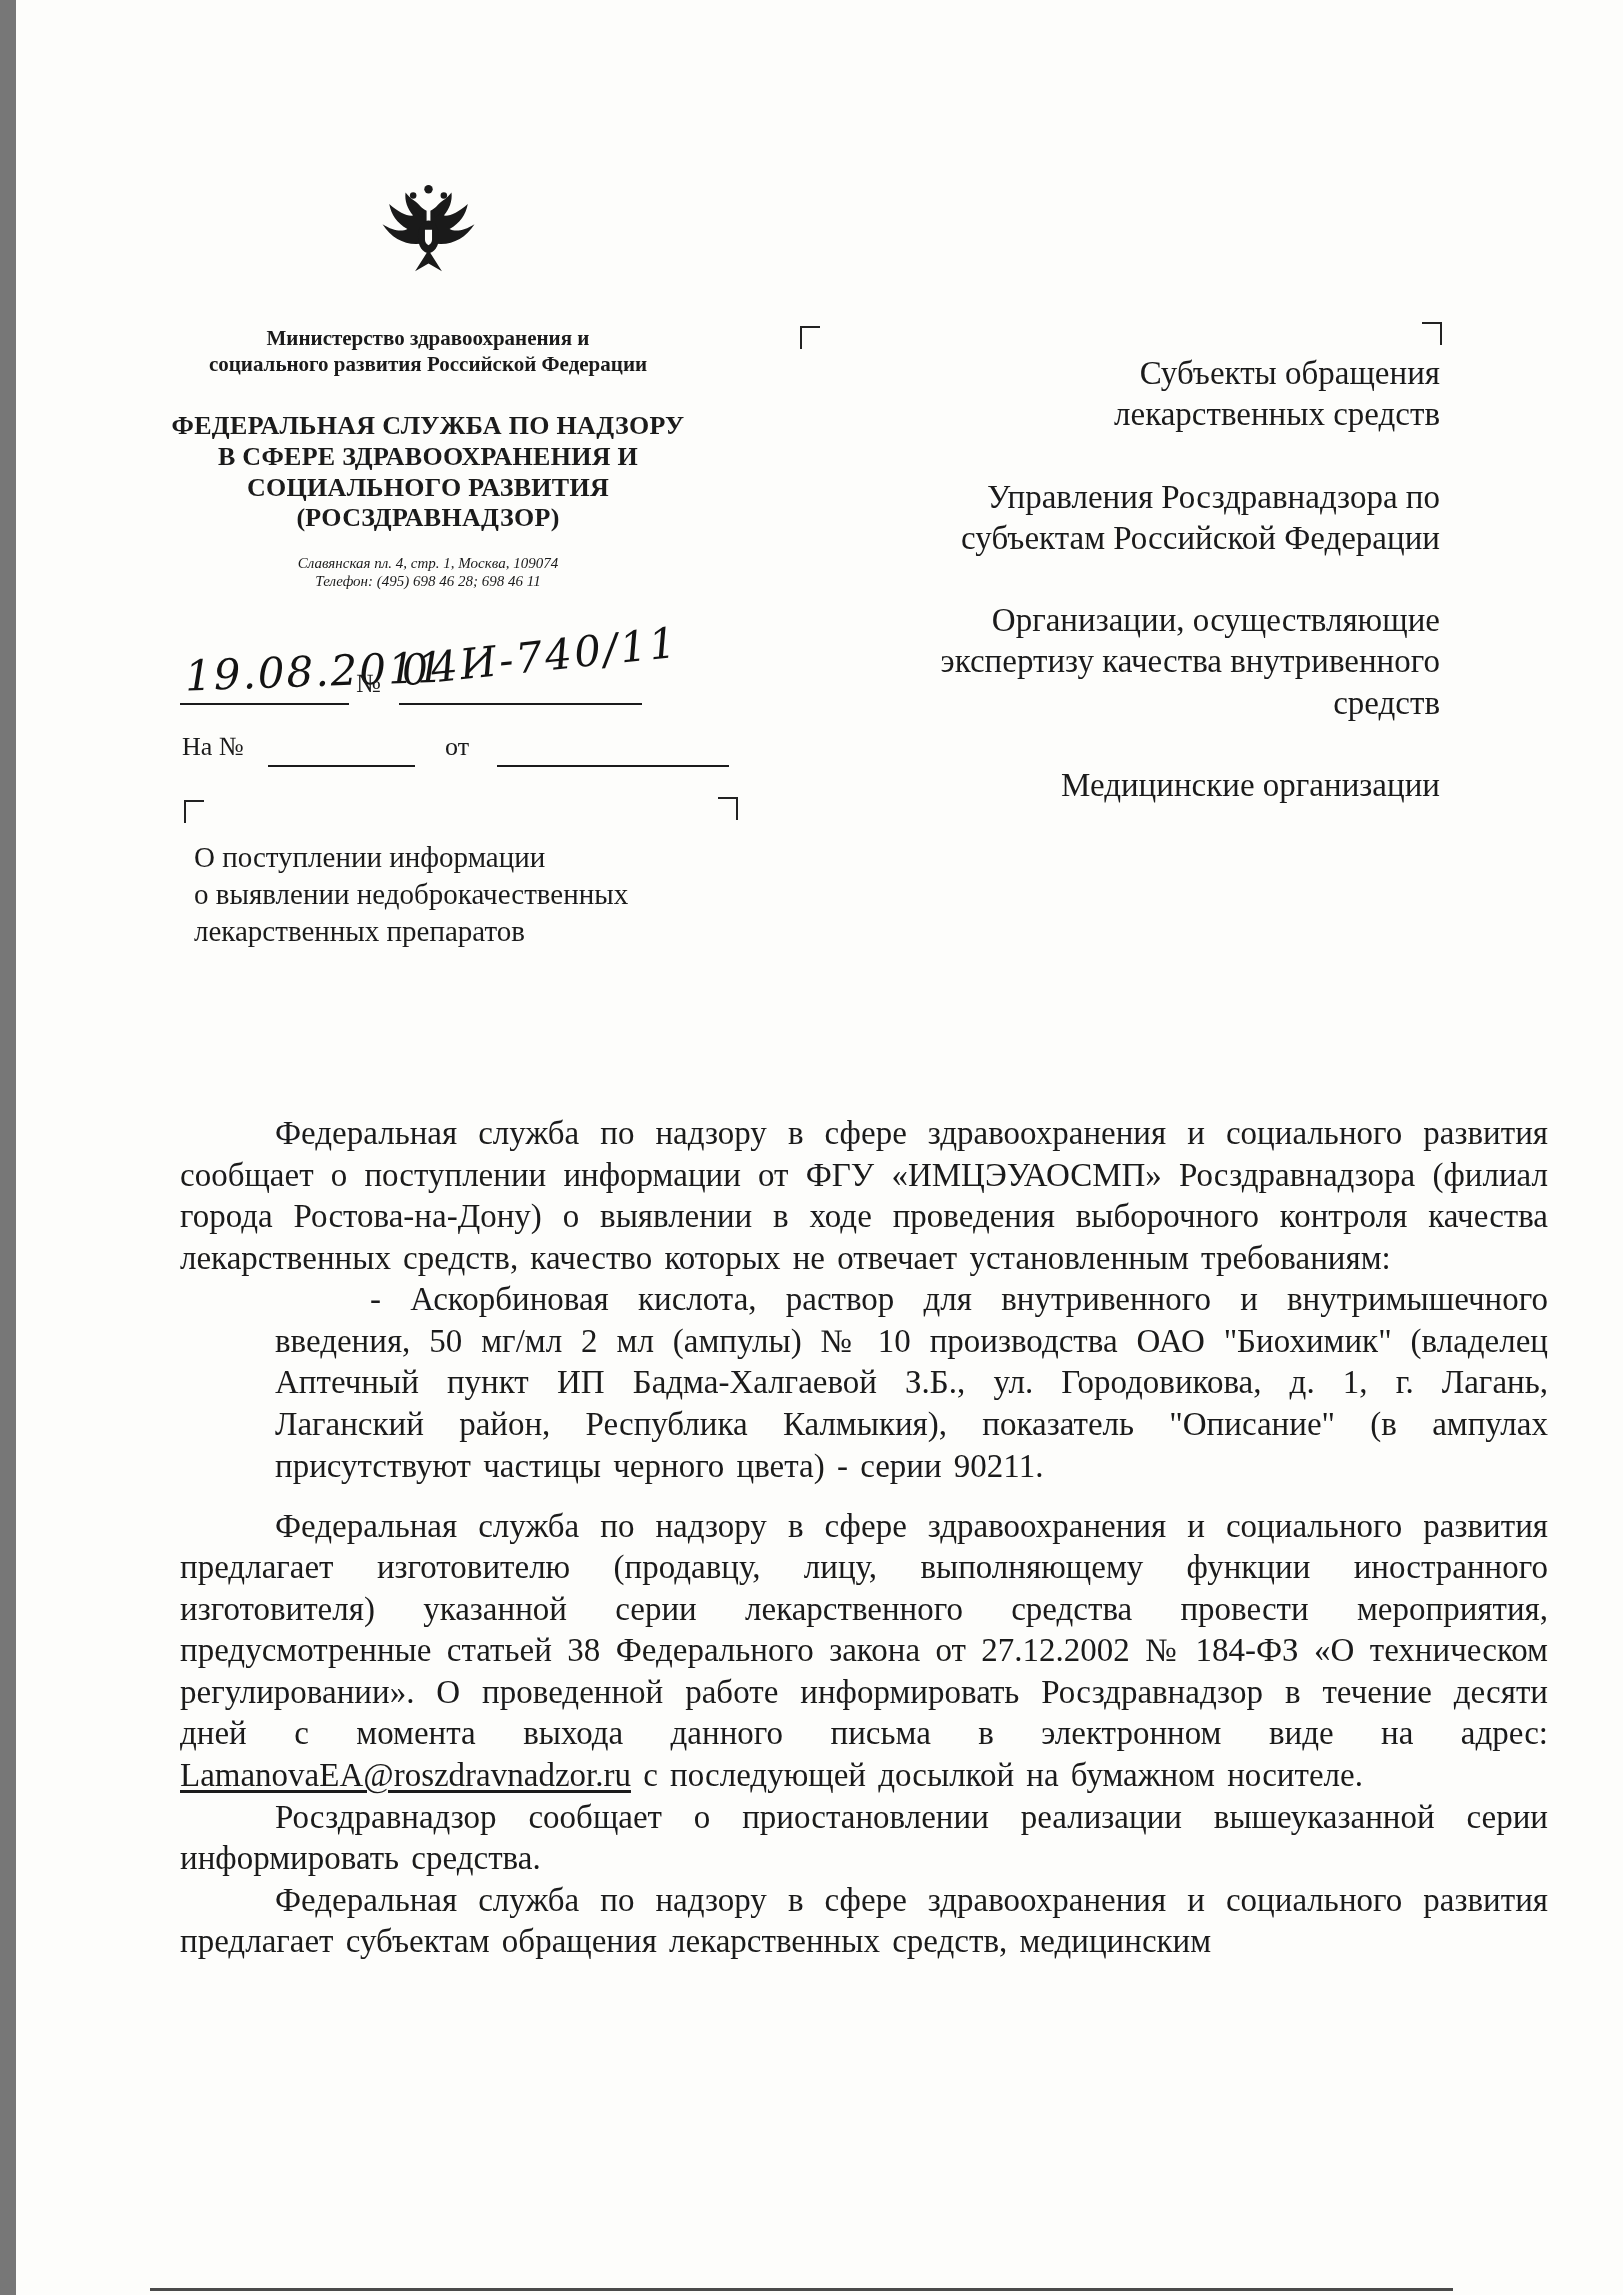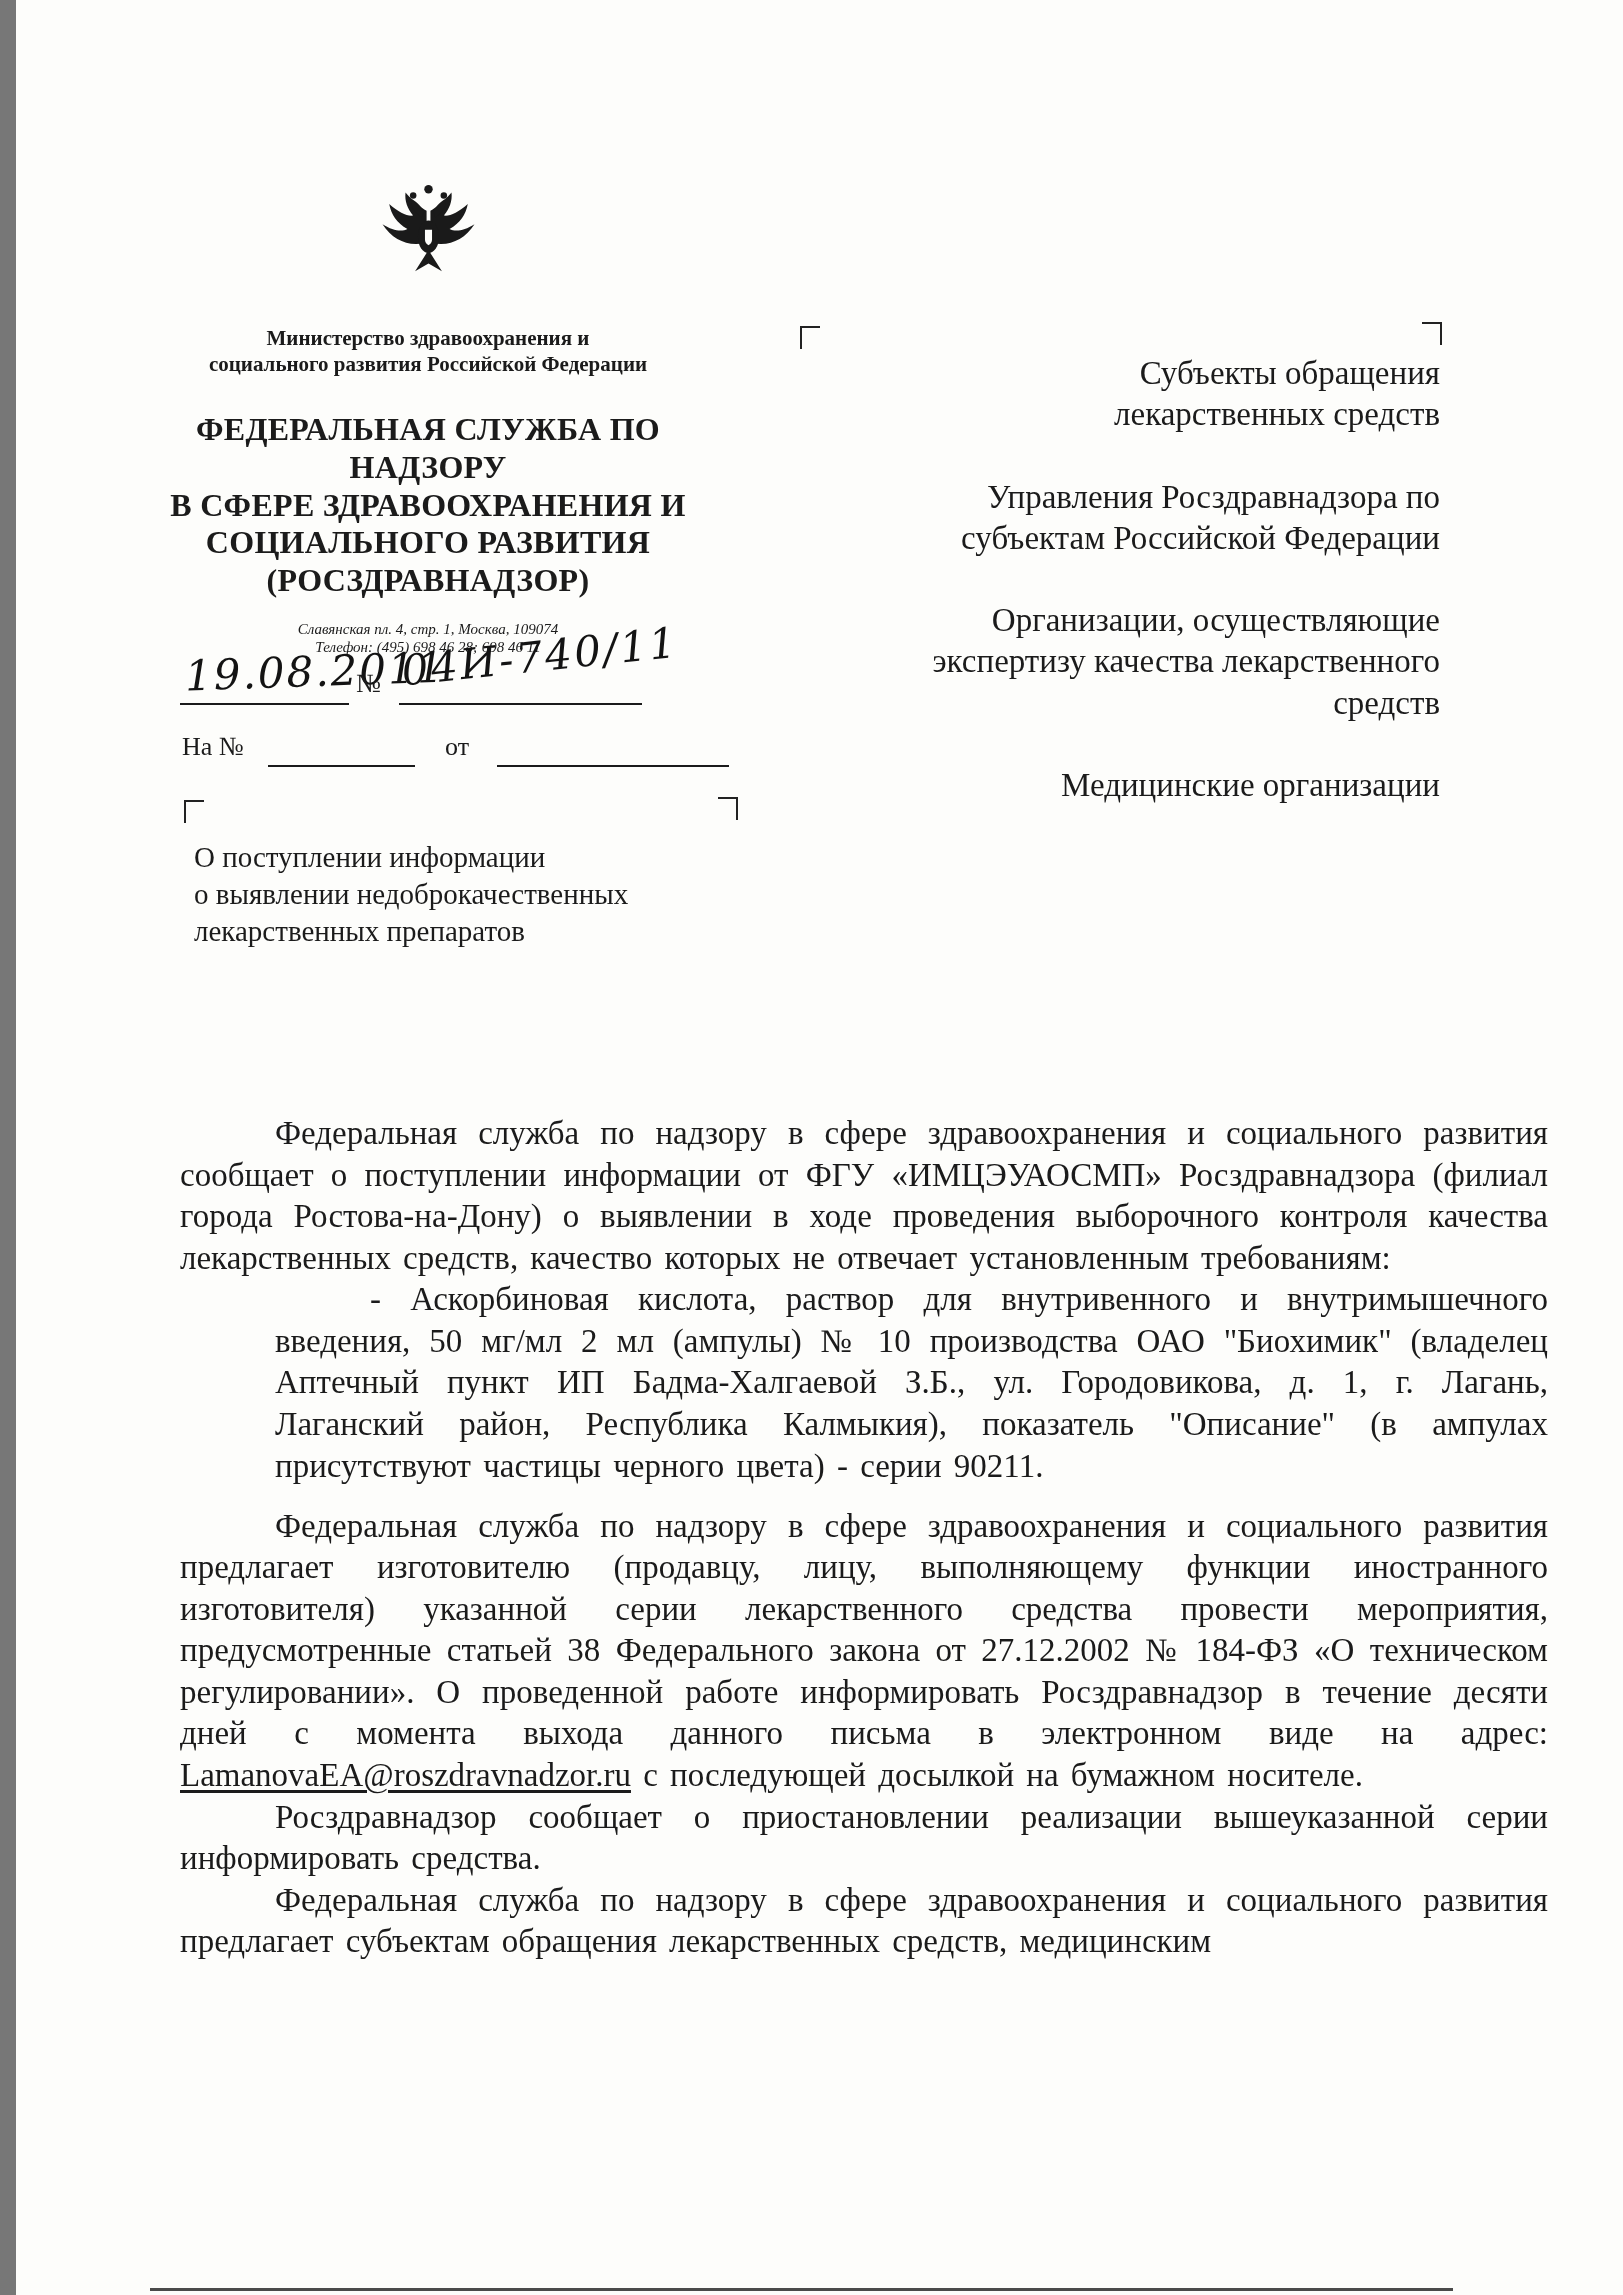--- a/index.html
+++ b/index.html
@@ -16,21 +16,21 @@
   .lh-left{
     position:absolute;left:124px;top:180px;width:576px;
     text-align:center;
   }
   .emblem{display:block;margin:0 auto 25px auto;width:115px;height:121px;}
   .ministry{
     font-weight:bold;font-size:21px;line-height:1.22;white-space:pre-line;
   }
   .service{
     margin-top:34px;
-    font-weight:bold;font-size:32px;line-height:1.18;white-space:pre-line;
+    font-weight:bold;font-size:26px;line-height:1.18;white-space:pre-line;
     letter-spacing:0.3px;
   }
   .addr{margin-top:19.6px;font-size:15px;line-height:1.25;font-style:italic;}
   
   .hand{
     position:absolute;
     font-family:"DejaVu Serif", serif;
     font-style:italic;
     color:#131313;
   }
@@ -121,21 +121,21 @@
 лекарственных препаратов</div>
 
   <div class="crn tl" style="left:784px;top:326px;"></div>
   <div class="crn tr" style="left:1406px;top:322px;"></div>
   <div class="recipients">
     <div class="rcpt">Субъекты обращения
 лекарственных средств</div>
     <div class="rcpt">Управления Росздравнадзора по
 субъектам Российской Федерации</div>
     <div class="rcpt">Организации, осуществляющие
-экспертизу качества лекарственного
+экспертизу качества внутривенного
 средств</div>
     <div class="rcpt">Медицинские организации</div>
   </div>
 
   <div class="body-text">
     <p>Федеральная служба по надзору в сфере здравоохранения и социального развития сообщает о поступлении информации от ФГУ «ИМЦЭУАОСМП» Росздравнадзора (филиал города Ростова-на-Дону) о выявлении в ходе проведения выборочного контроля качества лекарственных средств, качество которых не отвечает установленным требованиям:</p>
     <p class="list-item">- Аскорбиновая кислота, раствор для внутривенного и внутримышечного введения, 50 мг/мл 2 мл (ампулы) № 10 производства ОАО "Биохимик" (владелец Аптечный пункт ИП Бадма-Халгаевой З.Б., ул. Городовикова, д. 1, г. Лагань, Лаганский район, Республика Калмыкия), показатель "Описание" (в ампулах присутствуют частицы черного цвета) - серии 90211.</p>
     <p class="gap"><span>Федеральная служба по надзору в сфере здравоохранения и социального развития предлагает изготовителю (продавцу, лицу, выполняющему функции иностранного изготовителя) указанной серии лекарственного средства провести мероприятия, предусмотренные статьей 38 Федерального закона от 27.12.2002 № 184-ФЗ «О техническом регулировании». О проведенной работе информировать Росздравнадзор в течение десяти дней с момента выхода данного письма в электронном виде на адрес: </span><span class="email">LamanovaEA@roszdravnadzor.ru</span><span> с последующей досылкой на бумажном носителе.</span></p>
     <p>Росздравнадзор сообщает о приостановлении реализации вышеуказанной серии информировать средства.</p>
     <p>Федеральная служба по надзору в сфере здравоохранения и социального развития предлагает субъектам обращения лекарственных средств, медицинским</p>

